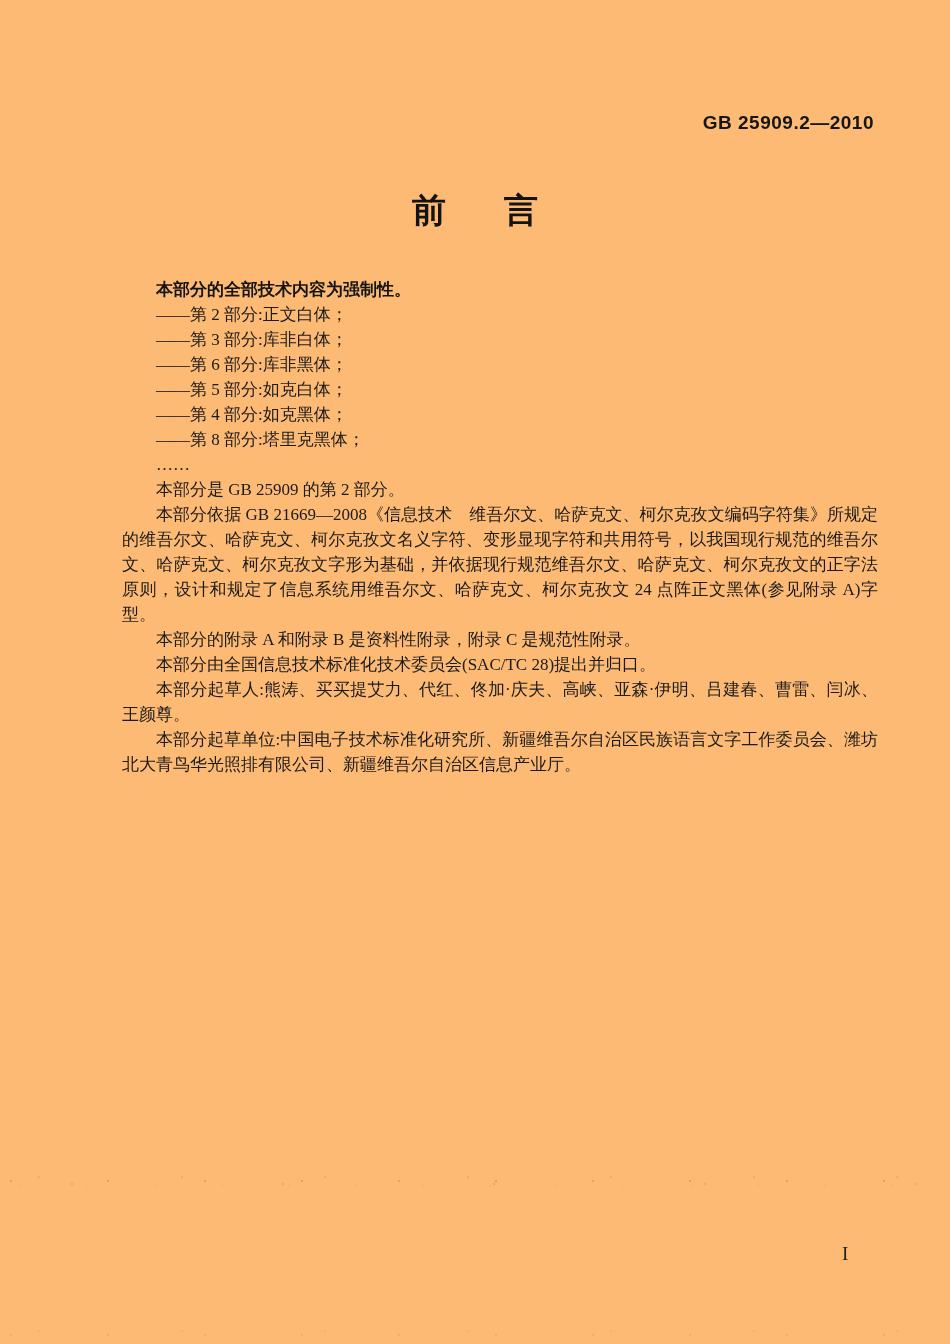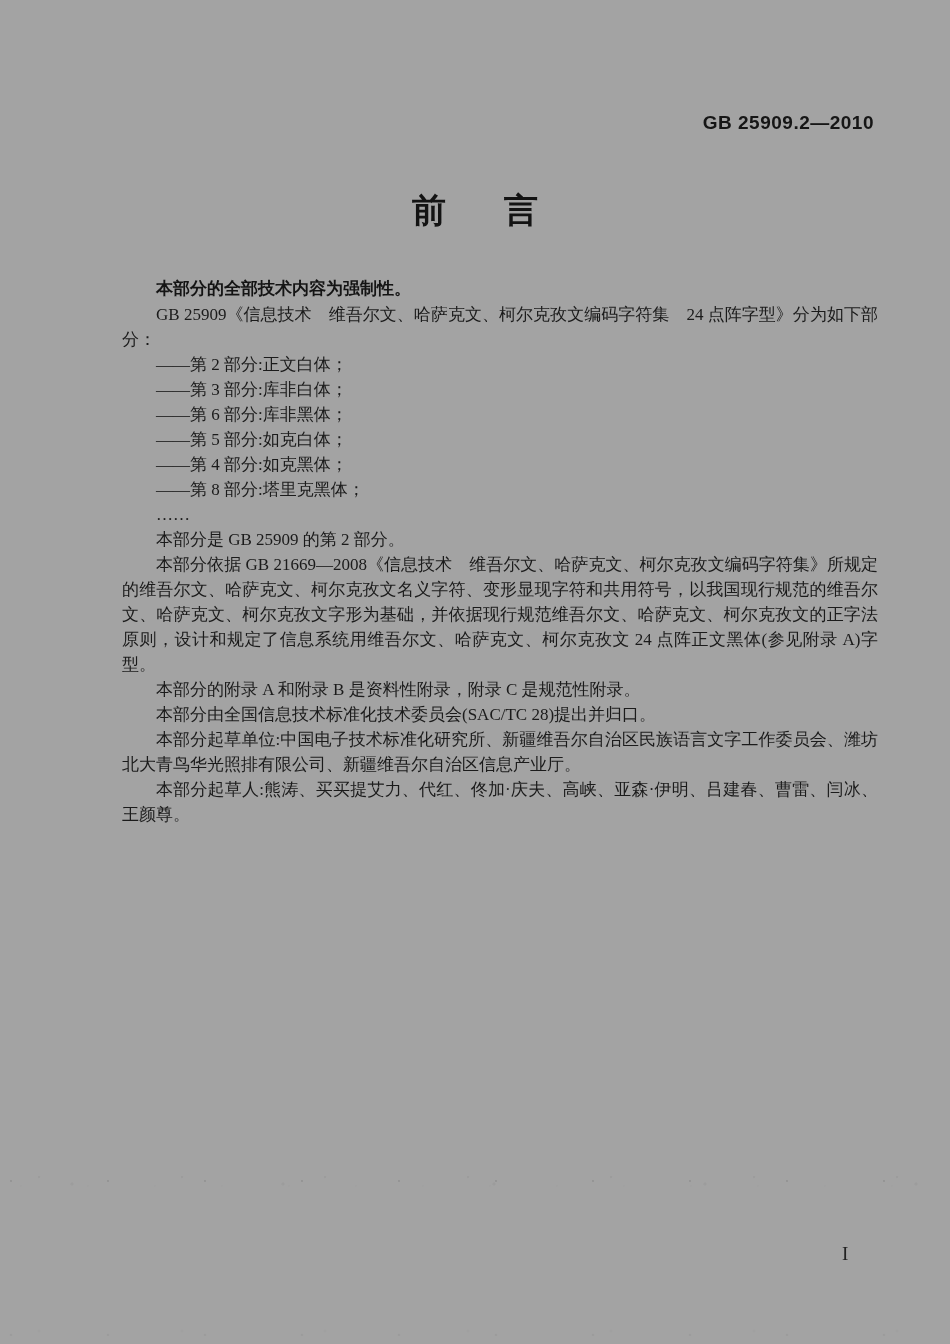--- a/index.html
+++ b/index.html
@@ -4,21 +4,21 @@
 <style>
   html, body {
     margin: 0;
     padding: 0;
     background: #ffffff;
   }
   .page {
     position: relative;
     width: 950px;
     height: 1344px;
-    background: #a3a3a3;
+    background: #fdba74;
     overflow: hidden;
     font-family: "Liberation Serif", "DejaVu Serif", serif;
     color: #1b1b1b;
   }
   .std-code {
     position: absolute;
     top: 112px;
     right: 76px;
     font-family: "Liberation Sans", "DejaVu Sans", sans-serif;
     font-weight: bold;
@@ -46,21 +46,21 @@
     width: 756px;
     font-size: 17px;
     line-height: 25px;
     text-align: justify;
   }
   .para {
     margin: 0;
     text-indent: 2em;
   }
   .para.bold-sans {
-    font-family: Liberation Mono, monospace;
+    font-family: Liberation Sans, sans-serif;
     font-weight: bold;
     color: #141414;
   }
   .page-number {
     position: absolute;
     top: 1243px;
     left: 842px;
     font-size: 19px;
     font-family: "Liberation Serif", "DejaVu Serif", serif;
     color: #222;
@@ -92,34 +92,33 @@
 
   <div class="std-code">GB 25909.2—2010</div>
 
   <div class="doc-title">
     <span>前</span>
     <span>言</span>
   </div>
 
   <div class="body-block">
     <p class="para bold-sans">本部分的全部技术内容为强制性。</p>
-    <p class="para">GB 25909《信息技术　维吾尔文、哈萨克文、柯尔克孜文编码字符集　24 点阵字型》分为如下部分：</p>
     <p class="para">——第 2 部分:正文白体；</p>
     <p class="para">——第 3 部分:库非白体；</p>
     <p class="para">——第 6 部分:库非黑体；</p>
     <p class="para">——第 5 部分:如克白体；</p>
     <p class="para">——第 4 部分:如克黑体；</p>
     <p class="para">——第 8 部分:塔里克黑体；</p>
     <p class="para">……</p>
     <p class="para">本部分是 GB 25909 的第 2 部分。</p>
     <p class="para">本部分依据 GB 21669—2008《信息技术　维吾尔文、哈萨克文、柯尔克孜文编码字符集》所规定的维吾尔文、哈萨克文、柯尔克孜文名义字符、变形显现字符和共用符号，以我国现行规范的维吾尔文、哈萨克文、柯尔克孜文字形为基础，并依据现行规范维吾尔文、哈萨克文、柯尔克孜文的正字法原则，设计和规定了信息系统用维吾尔文、哈萨克文、柯尔克孜文 24 点阵正文黑体(参见附录 A)字型。</p>
     <p class="para">本部分的附录 A 和附录 B 是资料性附录，附录 C 是规范性附录。</p>
     <p class="para">本部分由全国信息技术标准化技术委员会(SAC/TC 28)提出并归口。</p>
+    <p class="para">本部分起草人:熊涛、买买提艾力、代红、佟加·庆夫、高峡、亚森·伊明、吕建春、曹雷、闫冰、王颜尊。</p>
     <p class="para">本部分起草单位:中国电子技术标准化研究所、新疆维吾尔自治区民族语言文字工作委员会、潍坊北大青鸟华光照排有限公司、新疆维吾尔自治区信息产业厅。</p>
-    <p class="para">本部分起草人:熊涛、买买提艾力、代红、佟加·庆夫、高峡、亚森·伊明、吕建春、曹雷、闫冰、王颜尊。</p>
   </div>
 
   <div class="scan-noise"></div>
   <div class="scan-noise bottom"></div>
 
   <div class="page-number">I</div>
 
 </div>
 
 </body></html>

